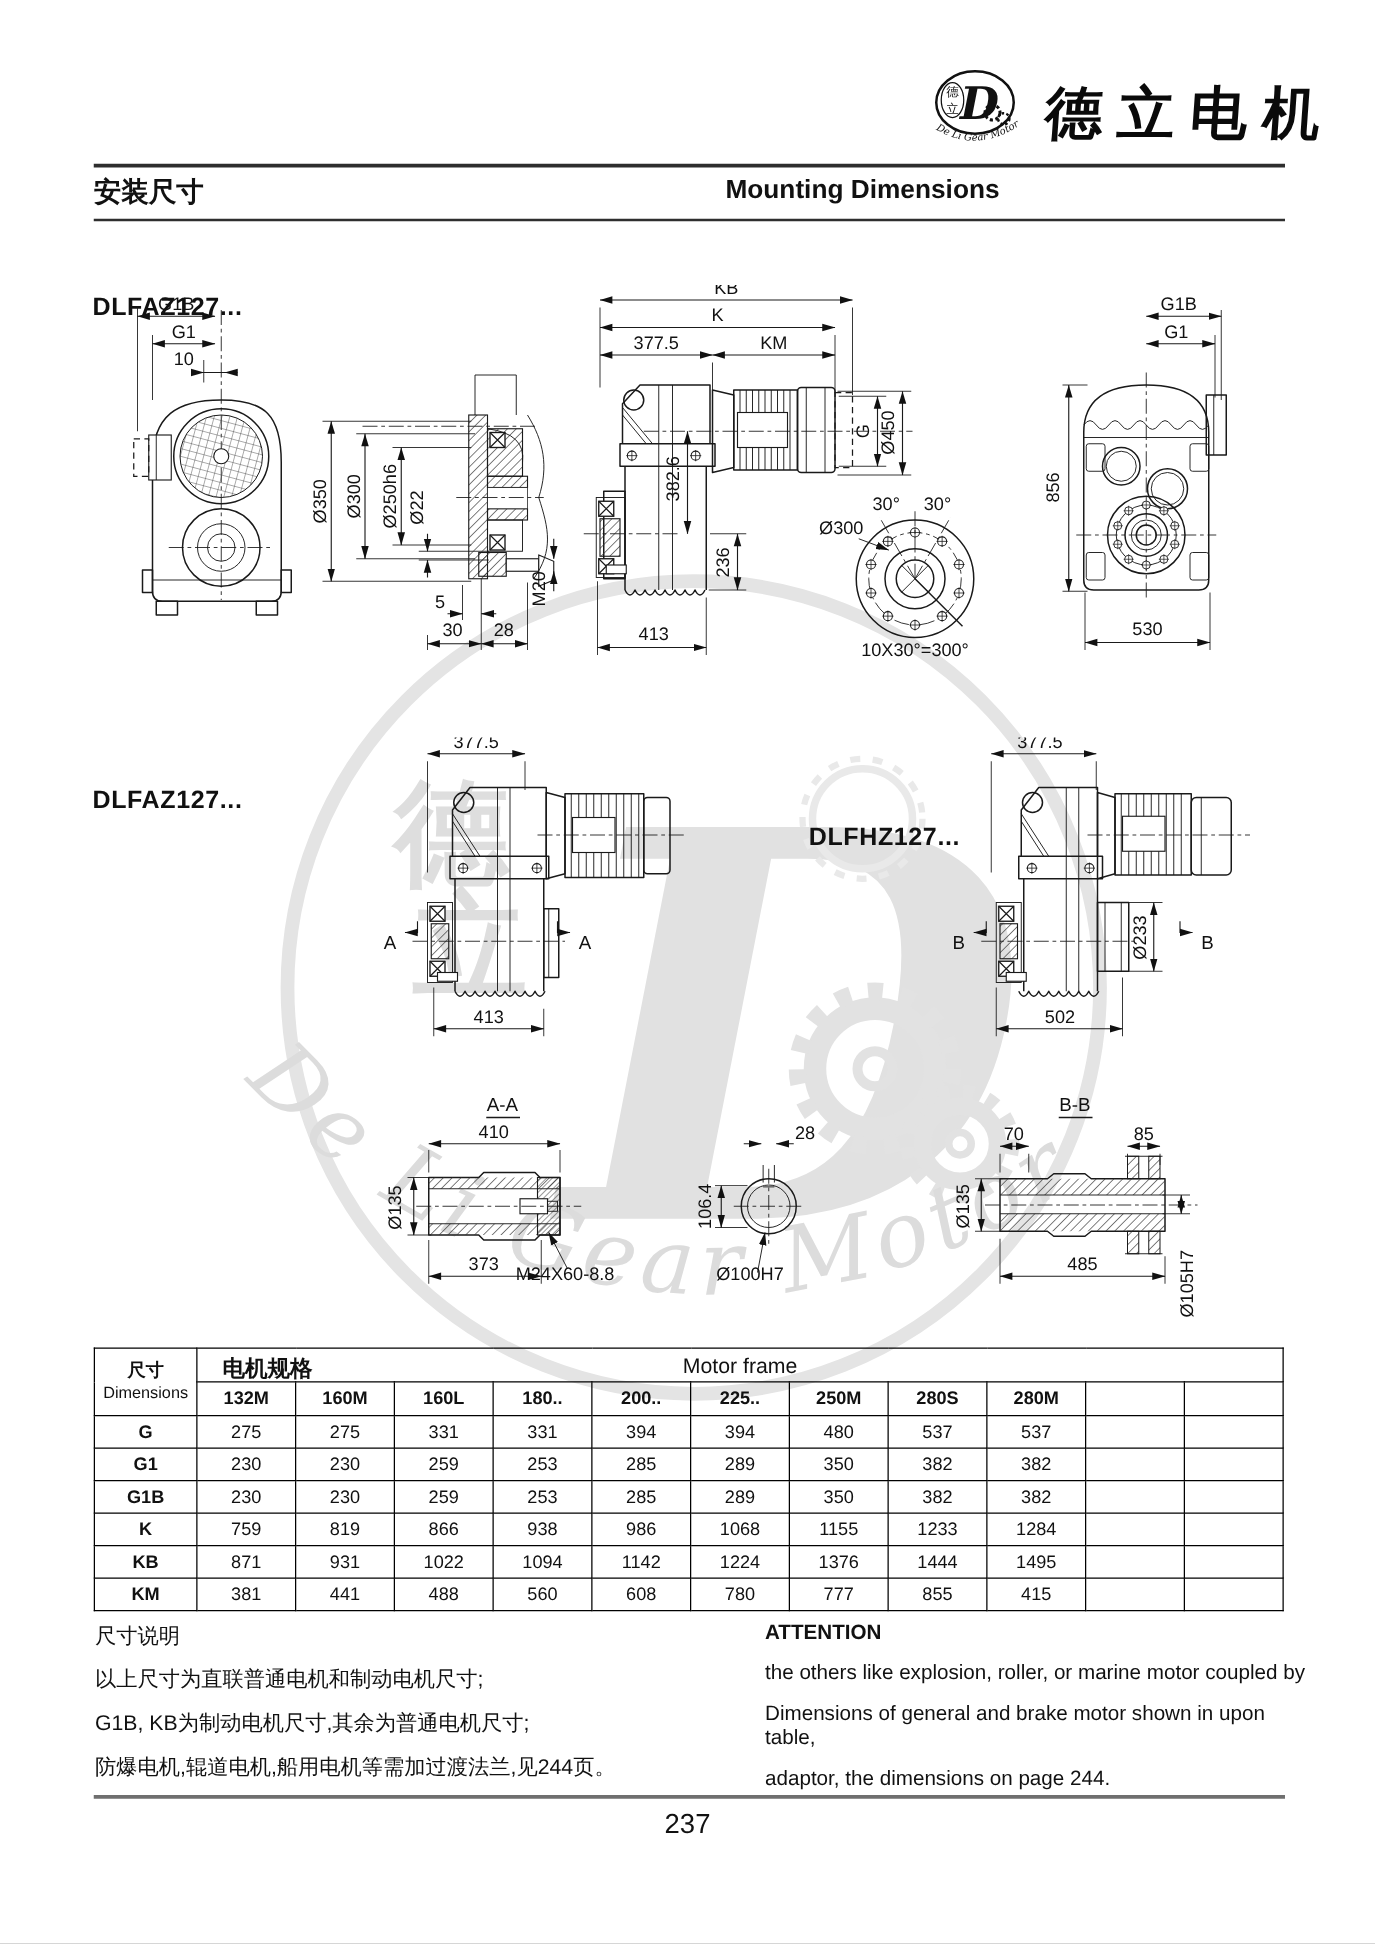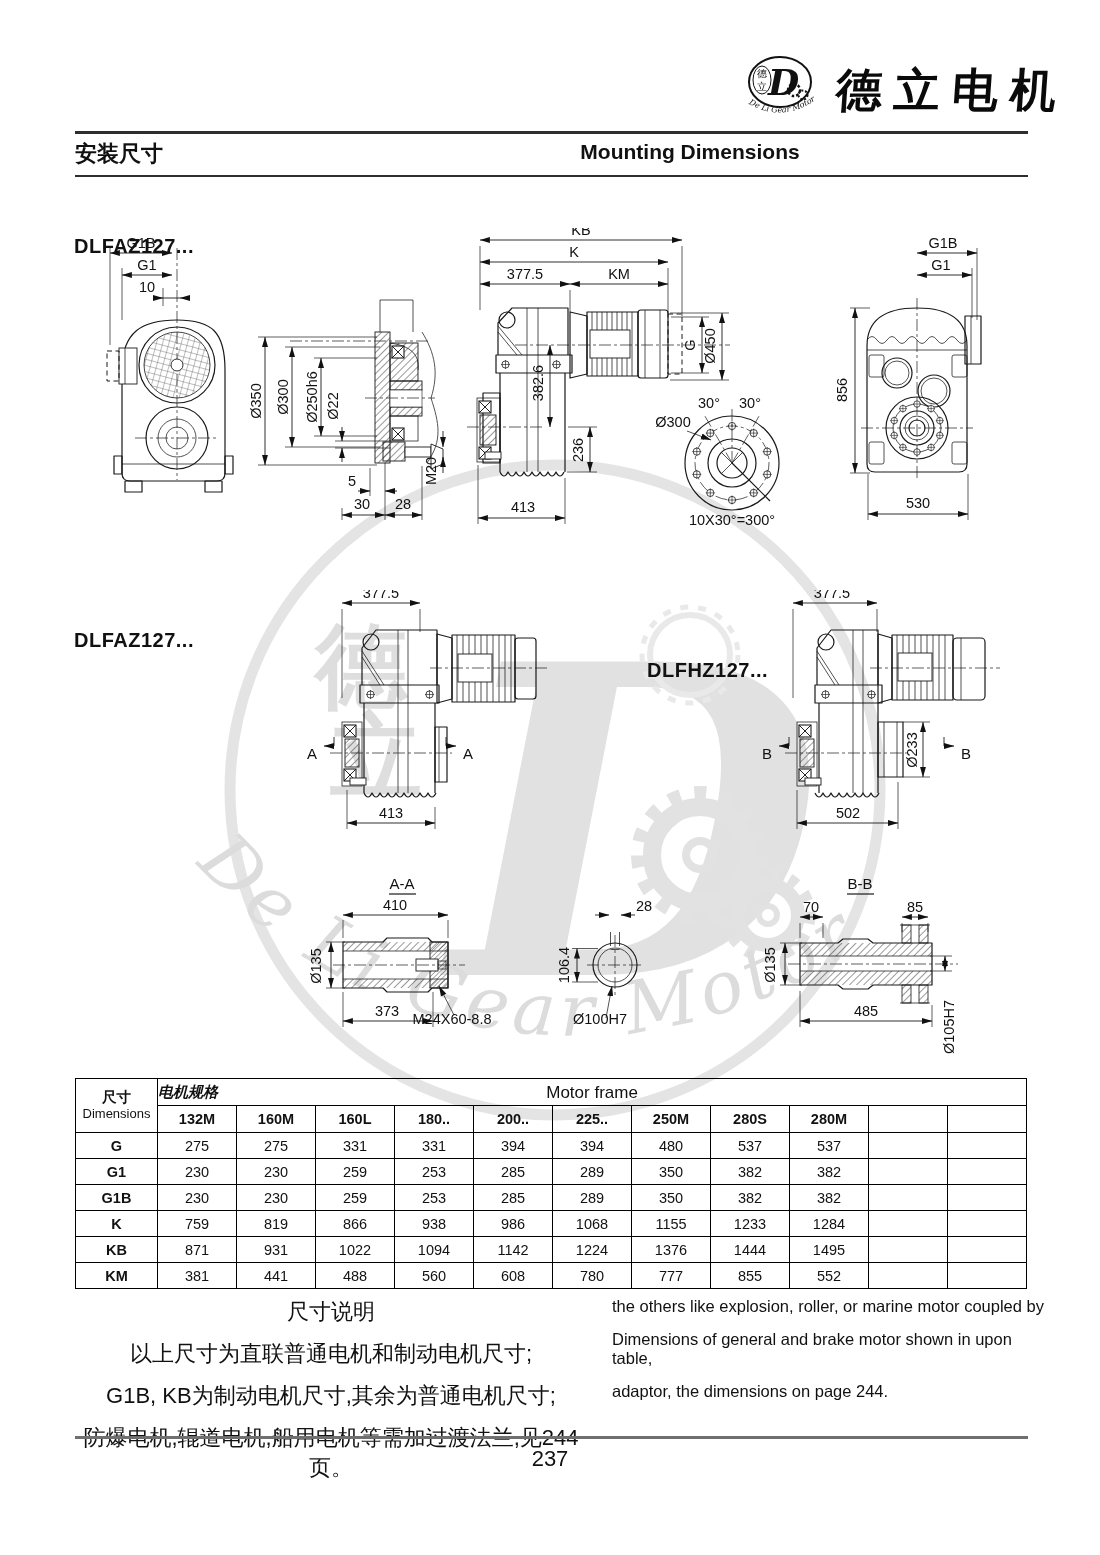--- a/index.html
+++ b/index.html
@@ -36,24 +36,24 @@
   
   table.dims{position:absolute;left:75px;top:1078px;border-collapse:collapse;table-layout:fixed;width:951px;}
   table.dims th,table.dims td{border:1.2px solid #000;font-size:14.5px;text-align:center;padding:0;height:25px;
       font-family:"Liberation Sans","DejaVu Sans",sans-serif;}
   table.dims thead th{height:26px;}
   table.dims th{font-weight:bold;}
   table.dims td{font-weight:normal;}
   .dimhead{line-height:1.15;font-weight:bold;font-size:15px;margin-top:20px;}
   .dimhead .en{font-weight:normal;font-size:13px;}
   .mergecell{position:relative;height:26px;}
-  .mergecell .spec{position:absolute;left:0;top:4px;font-size:15px;font-weight:bold;font-style:italic;}
+  .mergecell .spec{position:absolute;left:20px;top:4px;font-size:18px;font-weight:bold;}
   .mergecell .mf{position:absolute;left:0;right:0;top:4px;text-align:center;font-weight:normal;font-size:17px;}
   
-  .notes-zh{position:absolute;left:76px;top:1297px;width:510px;font-size:22px;text-align:center;}
+  .notes-zh{position:absolute;left:76px;top:1297px;width:510px;font-size:17px;}
   .notes-zh div{margin-bottom:12px;}
   .notes-en{position:absolute;left:612px;top:1297px;width:440px;font-size:16.5px;}
   .notes-en .t{font-weight:bold;margin-bottom:13px;}
   .notes-en div.l{margin-bottom:14px;}
   .pagenum{position:absolute;left:0;top:1446px;width:1100px;text-align:center;font-size:22px;}
   
   .wm{position:absolute;left:100px;top:420px;z-index:0;}
   .fg{position:relative;z-index:1;}
 </style>
 </head>
@@ -620,34 +620,35 @@
           <tr>
             <th>KM</th>
             <td>381</td>
             <td>441</td>
             <td>488</td>
             <td>560</td>
             <td>608</td>
             <td>780</td>
             <td>777</td>
             <td>855</td>
-            <td>552</td>
+            <td>415</td>
             <td></td>
             <td></td>
           </tr>
         </tbody>
     </table>
 
     <div class="notes-zh">
       <div>尺寸说明</div>
       <div>以上尺寸为直联普通电机和制动电机尺寸;</div>
       <div>G1B, KB为制动电机尺寸,其余为普通电机尺寸;</div>
       <div>防爆电机,辊道电机,船用电机等需加过渡法兰,见244页。</div>
     </div>
     <div class="notes-en">
+      <div class="t">ATTENTION</div>
       <div class="l">the others like explosion, roller, or marine motor coupled by</div>
       <div class="l">Dimensions of general and brake motor shown in upon table,</div>
       <div class="l">adaptor, the dimensions on page 244.</div>
     </div>
 
     <div class="rule r3"></div>
     <div class="pagenum">237</div>
   </div>
 </div>
 

